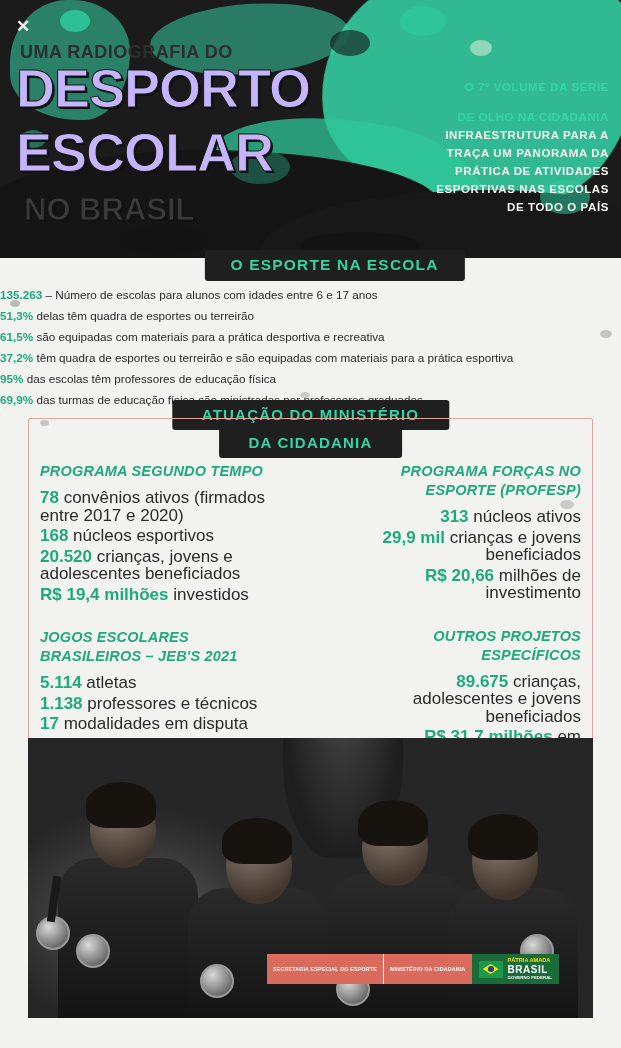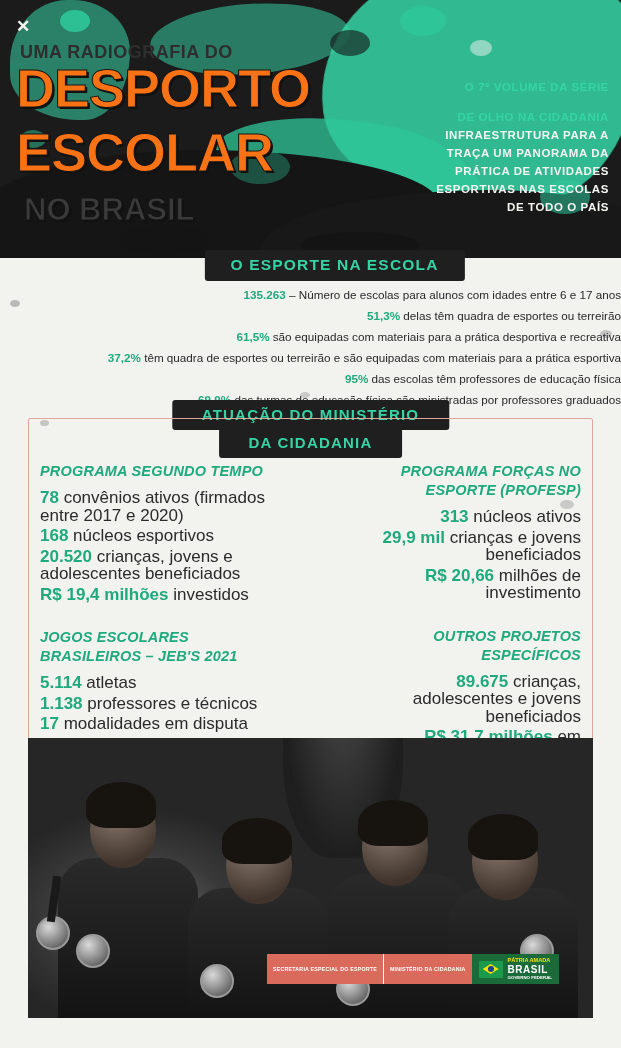--- a/index.html
+++ b/index.html
@@ -69,21 +69,21 @@
   .kicker {
     position: absolute; left: 20px; top: 42px;
     font-size: 18px; font-weight: bold; letter-spacing: .5px;
     color: #2e2e2e;
     font-family: "Liberation Sans", sans-serif;
   }
   .title1, .title2 {
     position: absolute; left: 16px;
     font-size: 54px; line-height: 52px; font-weight: bold;
     letter-spacing: -1px;
-    color: #f97316;
+    color: #c4b5fd;
     -webkit-text-stroke: 1px #151515;
     text-shadow: 2px 2px 0 #111;
     text-align: right;
   }
   .title1 { top: 62px; }
   .title2 { top: 126px; }
   .title3 {
     position: absolute; left: 24px; top: 192px;
     font-size: 31px; font-weight: bold; color: #3a3a3a;
     -webkit-text-stroke: 1px #151515;
@@ -113,21 +113,21 @@
     font-size: 15.5px;
     white-space: nowrap;
   }
   .banner.b1 { top: 250px; margin-left: 24px; }
   .banner.b2 { top: 400px; font-size: 15px; padding: 6px 30px 7px; }
   .banner.b2b { top: 428px; font-size: 15px; padding: 6px 30px 7px; }
 
   
   .escola {
     position: absolute; left: 0; top: 284px; width: 621px;
-    text-align: right;
+    text-align: left;
   }
   .escola .row {
     font-size: 11.7px; color: #2a2a2a; line-height: 21px;
     white-space: nowrap;
   }
   .escola .row b { color: #1faa7e; font-weight: bold; }
 
   
   .frame {
     position: absolute; left: 28px; top: 418px; width: 565px; height: 600px;

